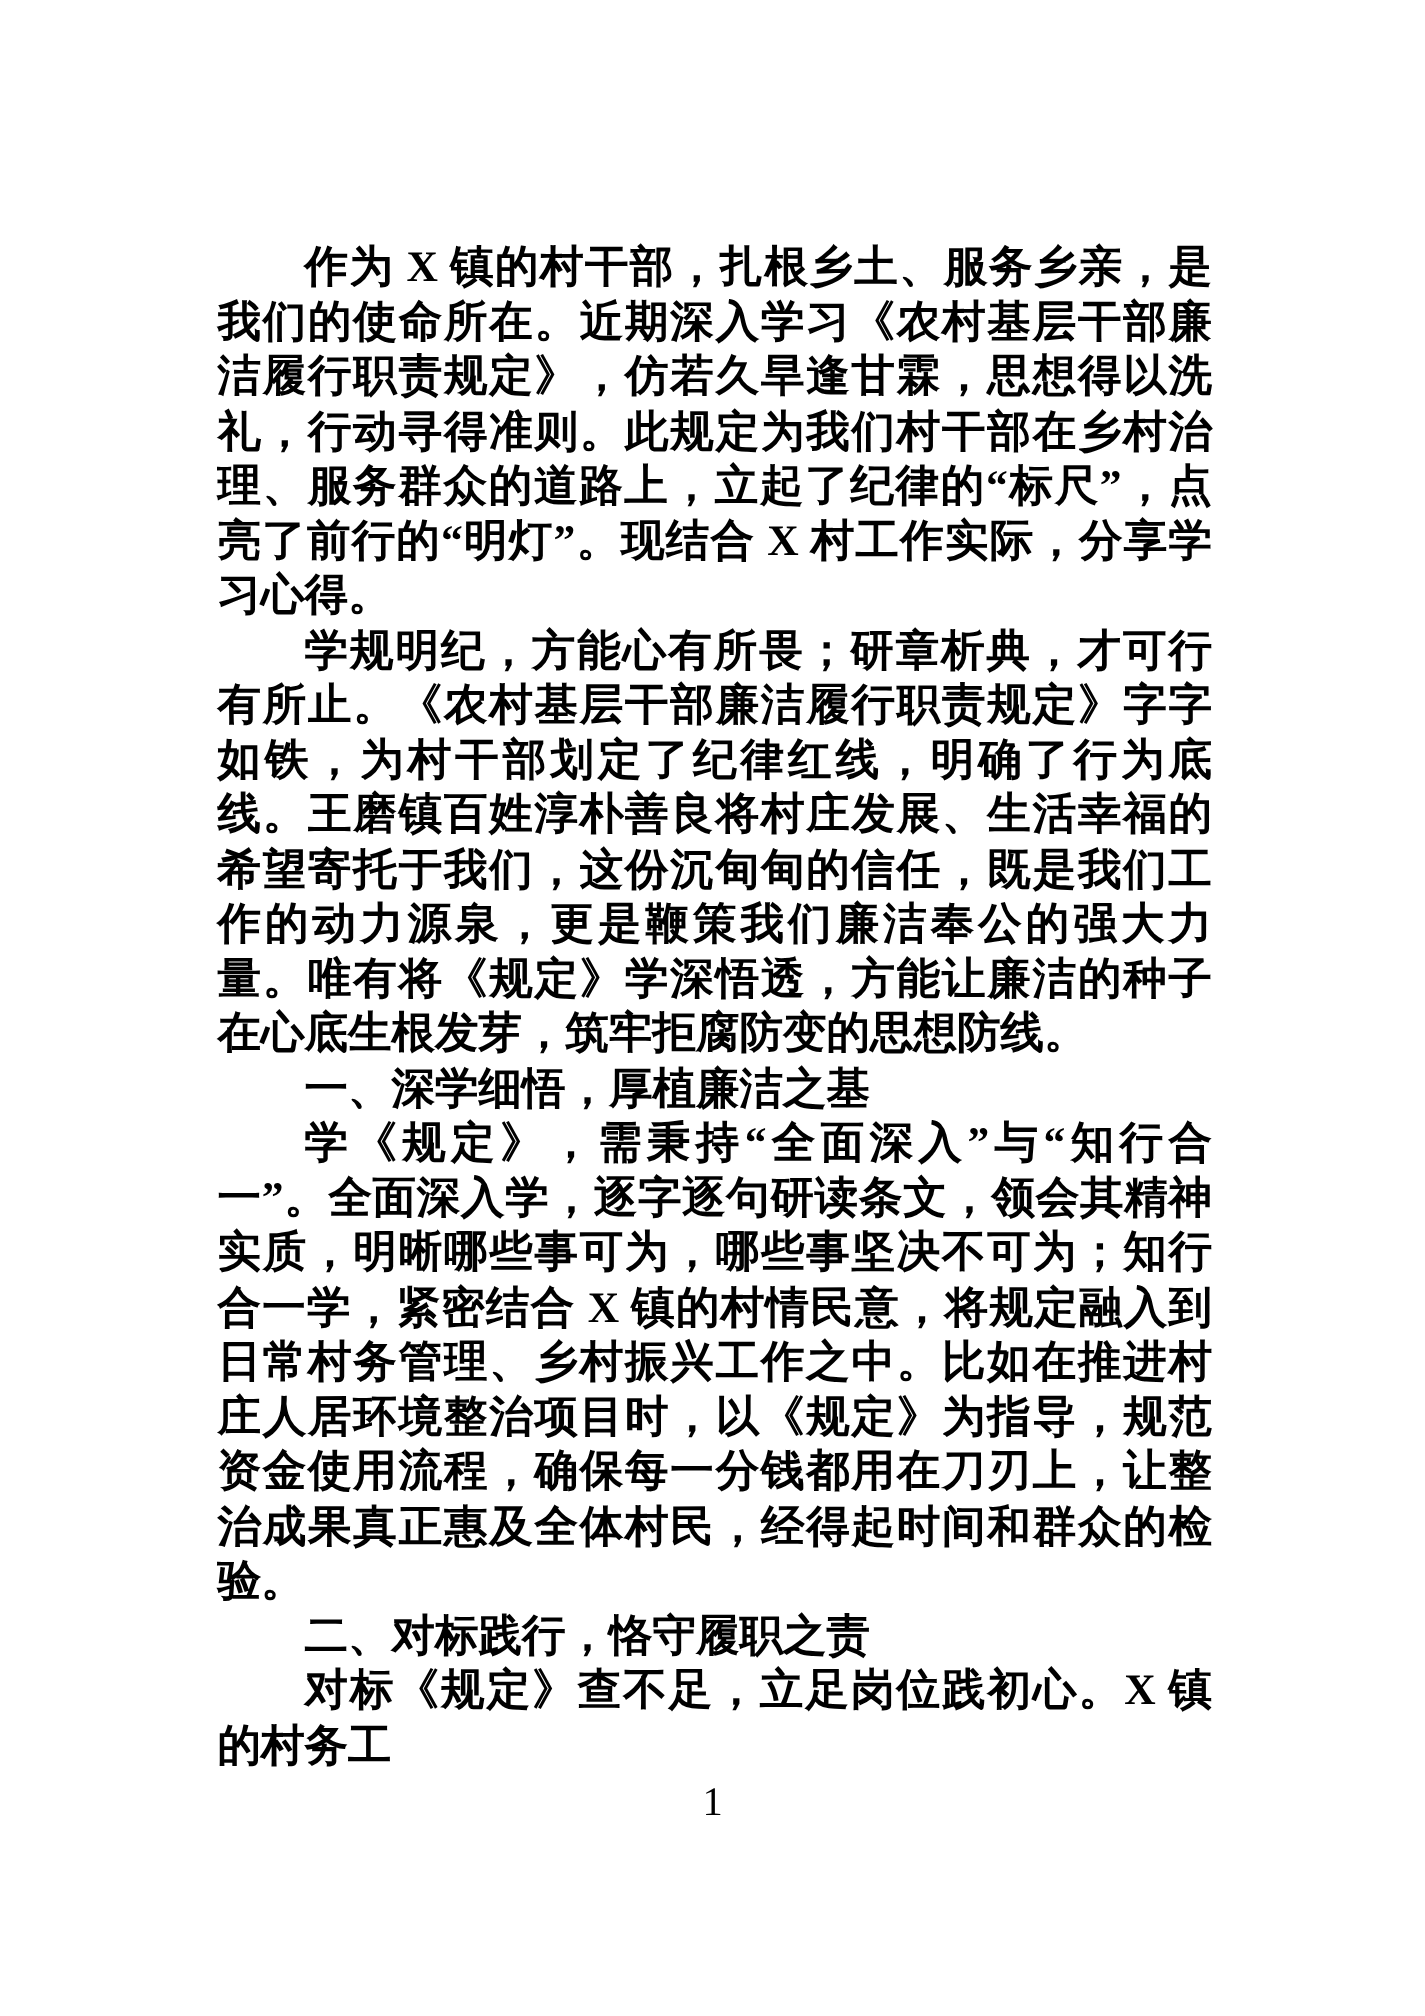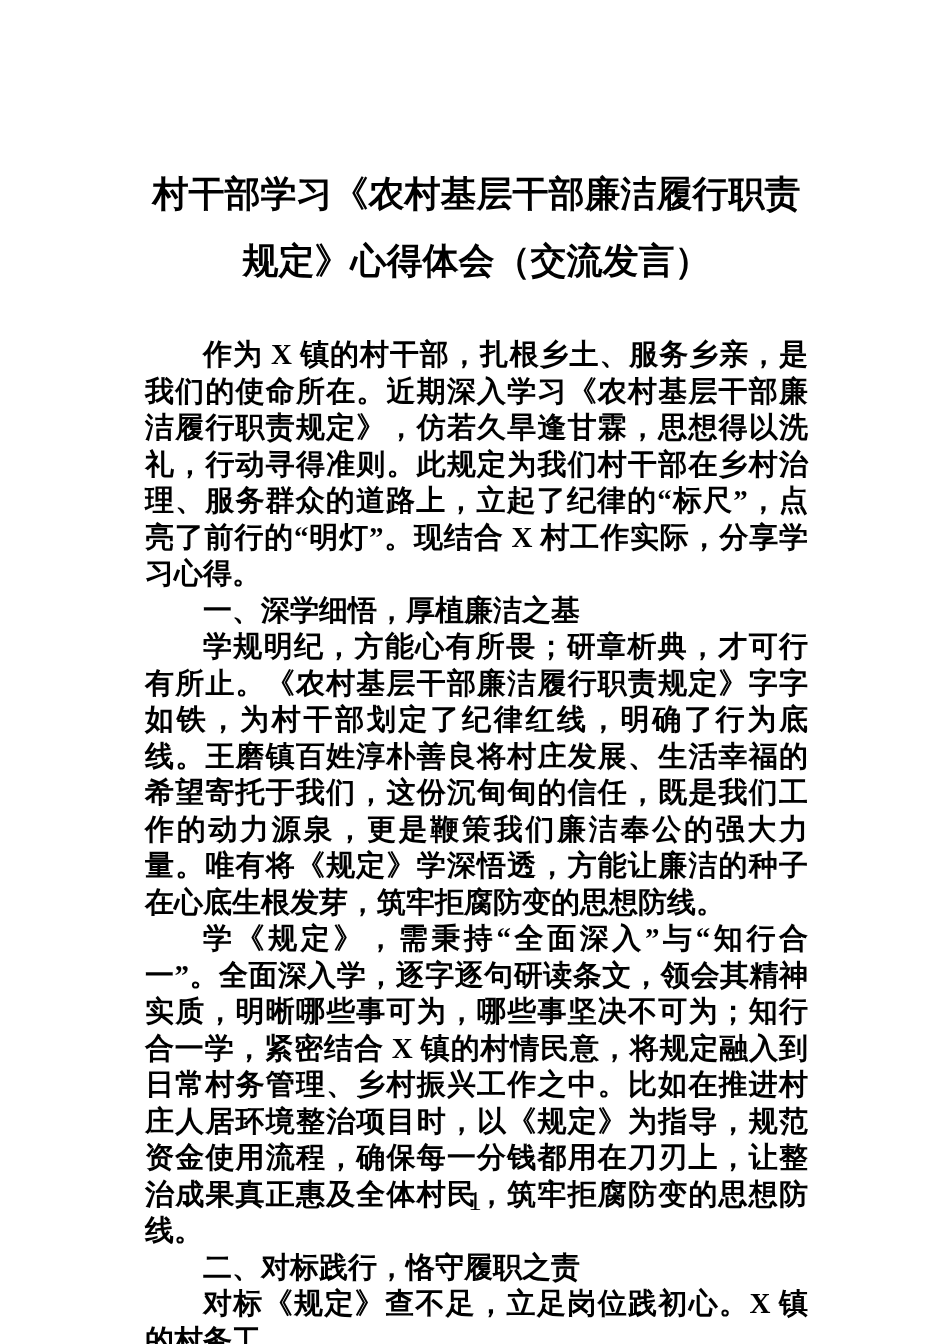--- a/index.html
+++ b/index.html
@@ -53,27 +53,23 @@
     font-family: "Liberation Serif", serif;
     font-size: 27px;
     color: #000000;
   }
 </style>
 </head>
 <body>
 
 <div class="page">
   <div class="content">
-    <h1 class="doc-title">
-      <div class="title-line">村干部学习《农村基层干部廉洁履行职责</div>
-      <div class="title-line">规定》心得体会（交流发言）</div>
-    </h1>
     <div class="doc-body">
       <p class="para">作为 X 镇的村干部，扎根乡土、服务乡亲，是我们的使命所在。近期深入学习《农村基层干部廉洁履行职责规定》，仿若久旱逢甘霖，思想得以洗礼，行动寻得准则。此规定为我们村干部在乡村治理、服务群众的道路上，立起了纪律的“标尺”，点亮了前行的“明灯”。现结合 X 村工作实际，分享学习心得。</p>
+      <p class="para">学规明纪，方能心有所畏；研章析典，才可行有所止。《农村基层干部廉洁履行职责规定》字字如铁，为村干部划定了纪律红线，明确了行为底线。王磨镇百姓淳朴善良将村庄发展、生活幸福的希望寄托于我们，这份沉甸甸的信任，既是我们工作的动力源泉，更是鞭策我们廉洁奉公的强大力量。唯有将《规定》学深悟透，方能让廉洁的种子在心底生根发芽，筑牢拒腐防变的思想防线。</p>
       <p class="para heading">一、深学细悟，厚植廉洁之基</p>
-      <p class="para">学规明纪，方能心有所畏；研章析典，才可行有所止。《农村基层干部廉洁履行职责规定》字字如铁，为村干部划定了纪律红线，明确了行为底线。王磨镇百姓淳朴善良将村庄发展、生活幸福的希望寄托于我们，这份沉甸甸的信任，既是我们工作的动力源泉，更是鞭策我们廉洁奉公的强大力量。唯有将《规定》学深悟透，方能让廉洁的种子在心底生根发芽，筑牢拒腐防变的思想防线。</p>
-      <p class="para">学《规定》，需秉持“全面深入”与“知行合一”。全面深入学，逐字逐句研读条文，领会其精神实质，明晰哪些事可为，哪些事坚决不可为；知行合一学，紧密结合 X 镇的村情民意，将规定融入到日常村务管理、乡村振兴工作之中。比如在推进村庄人居环境整治项目时，以《规定》为指导，规范资金使用流程，确保每一分钱都用在刀刃上，让整治成果真正惠及全体村民，筑牢拒腐防变的思想防线。</p>
+      <p class="para">学《规定》，需秉持“全面深入”与“知行合一”。全面深入学，逐字逐句研读条文，领会其精神实质，明晰哪些事可为，哪些事坚决不可为；知行合一学，紧密结合 X 镇的村情民意，将规定融入到日常村务管理、乡村振兴工作之中。比如在推进村庄人居环境整治项目时，以《规定》为指导，规范资金使用流程，确保每一分钱都用在刀刃上，让整治成果真正惠及全体村民，经得起时间和群众的检验。</p>
       <p class="para heading">二、对标践行，恪守履职之责</p>
       <p class="para">对标《规定》查不足，立足岗位践初心。X 镇的村务工</p>
     </div>
   </div>
   <div class="page-number">1</div>
 </div>
 
 </body></html>

